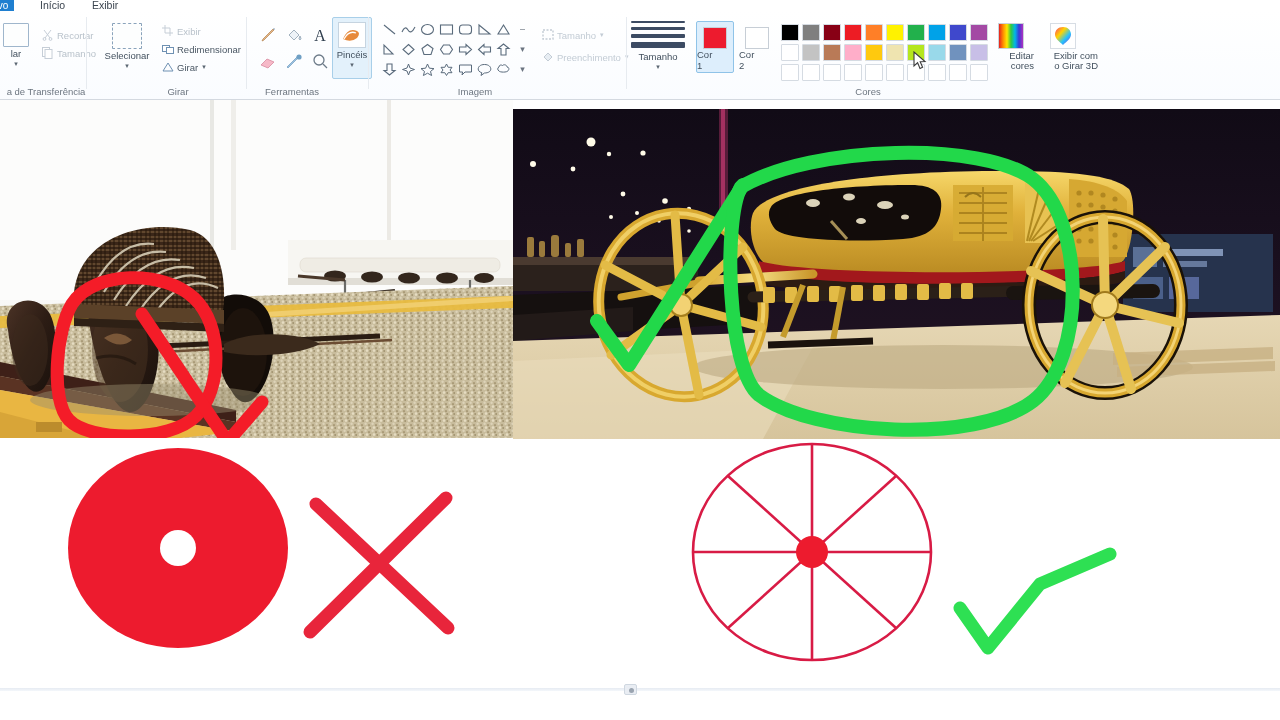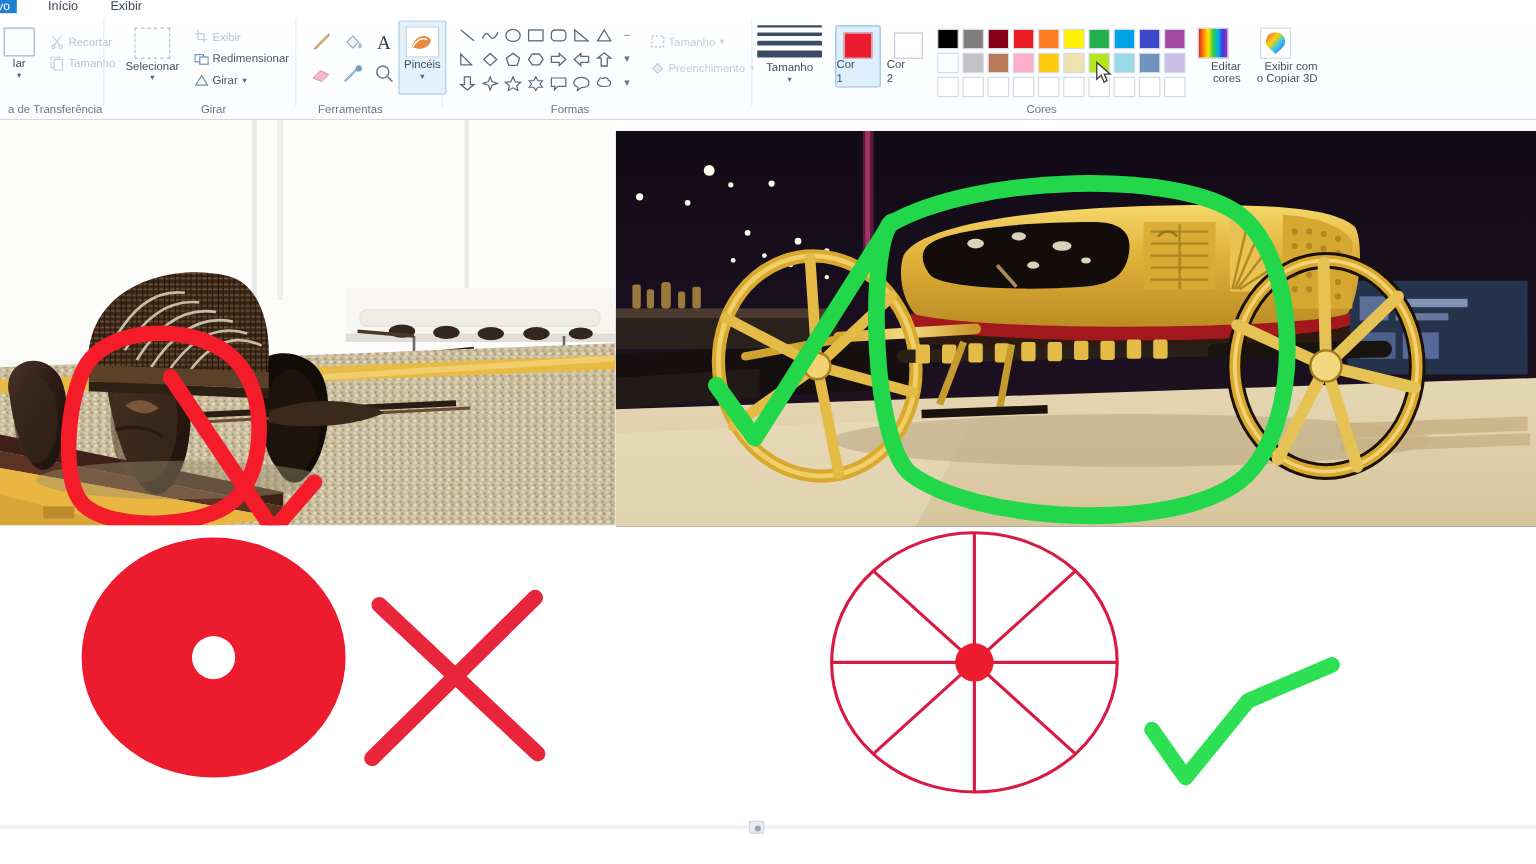--- a/index.html
+++ b/index.html
@@ -451,21 +451,21 @@
         </div>
         <div class="contour-row" style="left:172px; top:40px;">
           <span class="sm-ico">
             <svg width="12" height="11" viewBox="0 0 12 11">
                 <path d="M2 6 L6 2 L10 6 L6 10 Z" fill="#e7edf3" stroke="#c3ccd5" stroke-width="1"></path>
               </svg>
           </span>
           <span>Preenchimento</span>
           <span style="font-size:7px;">▾</span>
         </div>
-        <div class="group-label" style="left:60px; width:90px;">Formas</div>
+        <div class="group-label" style="left:60px; width:90px;">Imagem</div>
       </div>
       <div class="grp-sep" style="left:626px;"></div>
 
       <div class="group" id="g-size">
         <div class="big-btn" style="left:3px; top:10px; width:54px;">
           <span class="size-stack" style="position:relative;left:0;top:0;width:38px;margin:0 auto 3px;">
             <i style="height:2px;"></i>
             <i style="height:3px;"></i>
             <i style="height:4px;"></i>
             <i style="height:6px;"></i>
@@ -544,21 +544,21 @@
                 <stop offset="0%" stop-color="#ff3b6b"></stop>
                     <stop offset="35%" stop-color="#ffd400"></stop>
                 <stop offset="65%" stop-color="#23c3ff"></stop>
                     <stop offset="100%" stop-color="#8b30d0"></stop>
               </linearGradient>
                 </defs>
               <path d="M12 3 C17 3 20 6.5 20 10.5 C20 15 15 18 12 21 C9 18 4 15 4 10.5 C4 6.5 7 3 12 3 Z" fill="url(#p3g)"></path>
             </svg>
           </span>
           <span style="display:block;">Exibir com</span>
-          <span style="display:block;">o Copiar 3D</span>
+          <span style="display:block;">o Girar 3D</span>
         </div>
       </div>
 
     </div>
   </div>
 
   <div class="canvas">
 
     <div class="photo" id="photo-left">
       <svg width="513" height="338" viewBox="0 0 513 338" style="display:block;">

